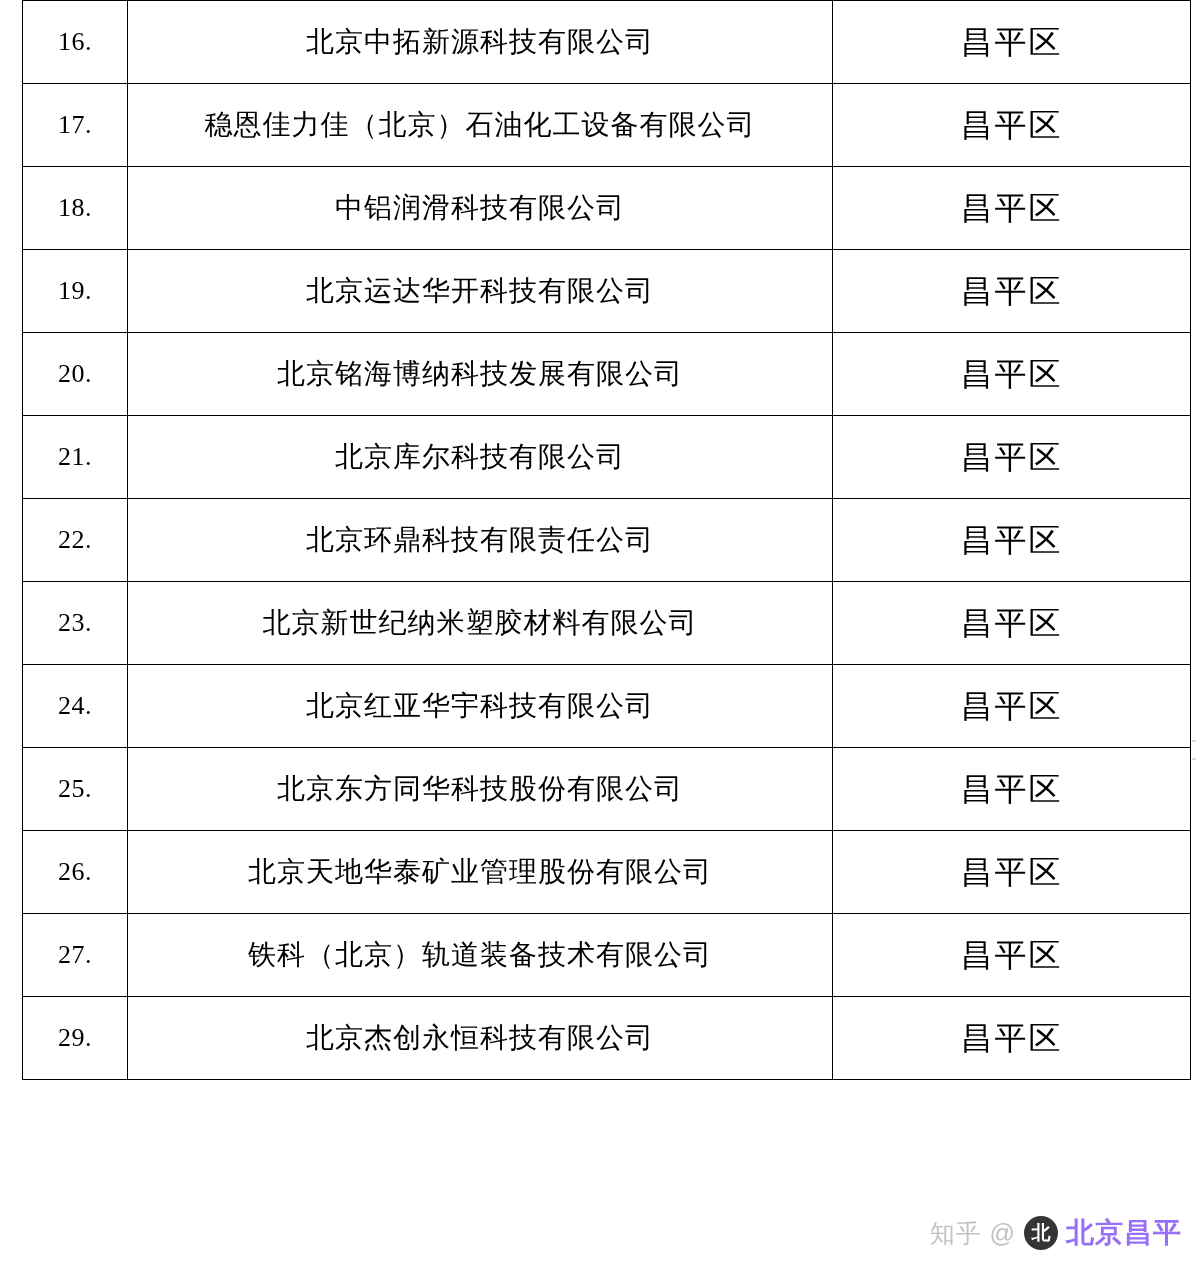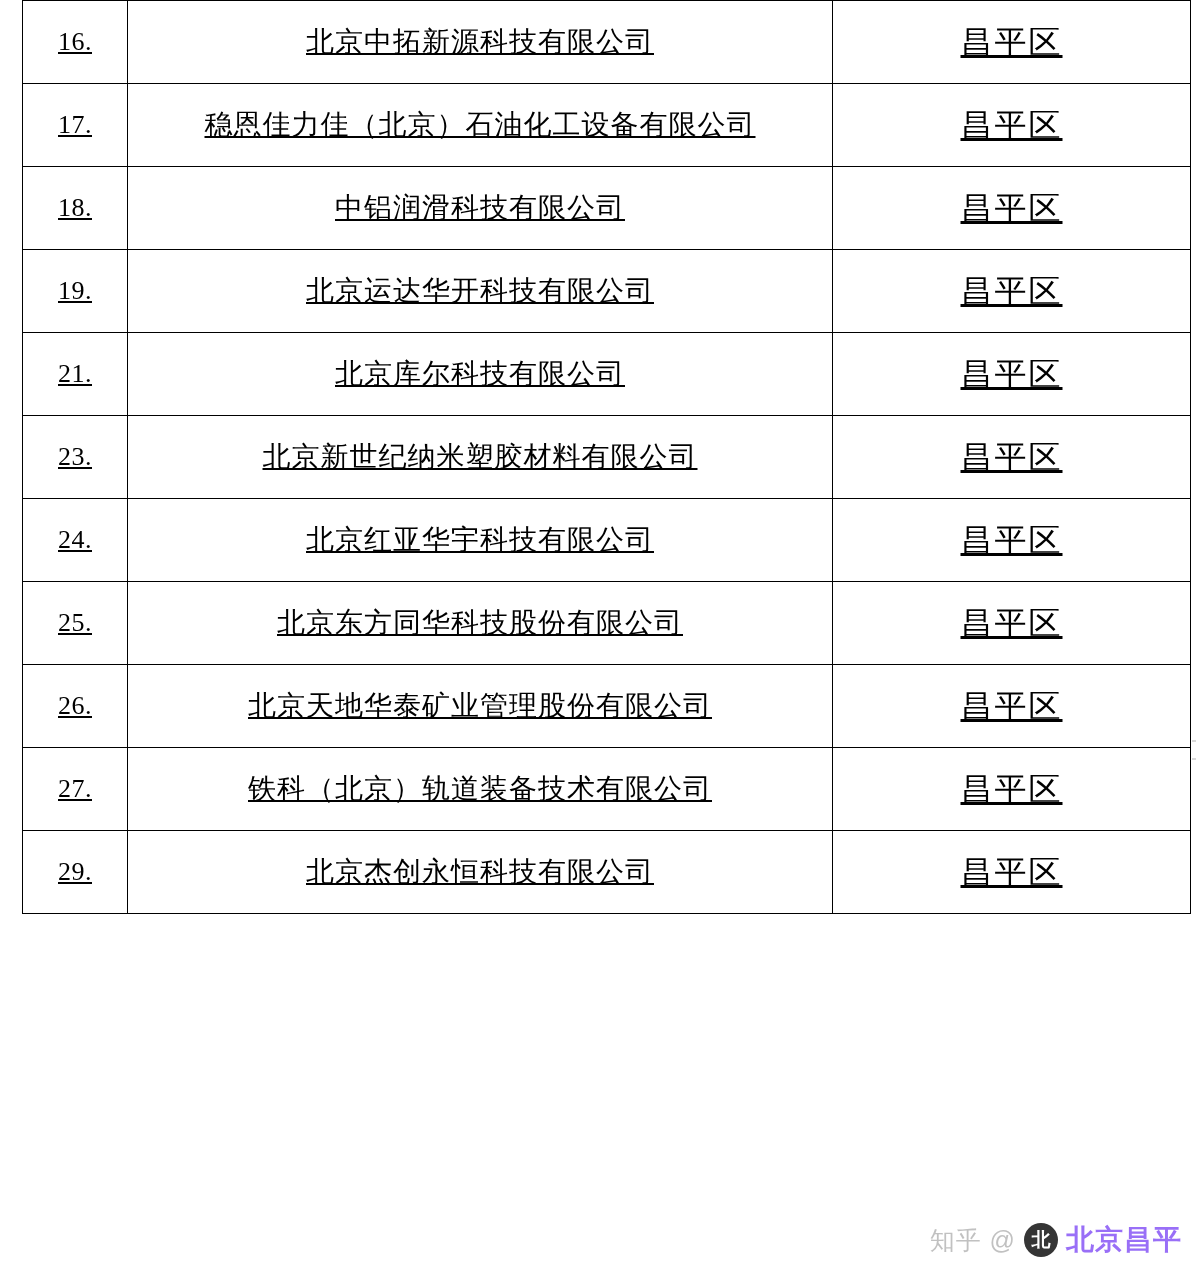--- a/index.html
+++ b/index.html
@@ -35,21 +35,20 @@
   table.company-table td {
     border: 1.6px solid #000000;
     height: 82px;
     padding: 0 4px;
     text-align: center;
     vertical-align: middle;
     font-size: 27px;
     line-height: 1.2;
     font-family: "Liberation Serif", "DejaVu Serif", serif;
     white-space: nowrap;
-    text-decoration: underline;
   }
   table.company-table td.cell-index {
     font-size: 26px;
     letter-spacing: 0.5px;
   }
   table.company-table td.cell-name {
     font-size: 28px;
     letter-spacing: 1px;
   }
   table.company-table td.cell-area {
@@ -58,21 +57,21 @@
   }
   
   table.company-table tr:first-child td {
     border-top: 1.6px solid #000000;
   }
 
   
   .watermark {
     position: absolute;
     right: 14px;
-    bottom: 7px;
+    bottom: 14px;
     display: flex;
     align-items: center;
     gap: 8px;
     opacity: 0.88;
     pointer-events: none;
     margin-top: 20px;
   }
   .watermark .wm-faint {
     font-family: "Liberation Sans", sans-serif;
     font-size: 25px;
@@ -134,22 +133,32 @@
         <td class="cell-index">18.</td>
         <td class="cell-name">中铝润滑科技有限公司</td>
         <td class="cell-area">昌平区</td>
       </tr>
       <tr>
         <td class="cell-index">19.</td>
         <td class="cell-name">北京运达华开科技有限公司</td>
         <td class="cell-area">昌平区</td>
       </tr>
       <tr>
+        <td class="cell-index">20.</td>
+        <td class="cell-name">北京铭海博纳科技发展有限公司</td>
+        <td class="cell-area">昌平区</td>
+      </tr>
+      <tr>
         <td class="cell-index">21.</td>
         <td class="cell-name">北京库尔科技有限公司</td>
+        <td class="cell-area">昌平区</td>
+      </tr>
+      <tr>
+        <td class="cell-index">22.</td>
+        <td class="cell-name">北京环鼎科技有限责任公司</td>
         <td class="cell-area">昌平区</td>
       </tr>
       <tr>
         <td class="cell-index">23.</td>
         <td class="cell-name">北京新世纪纳米塑胶材料有限公司</td>
         <td class="cell-area">昌平区</td>
       </tr>
       <tr>
         <td class="cell-index">24.</td>
         <td class="cell-name">北京红亚华宇科技有限公司</td>

